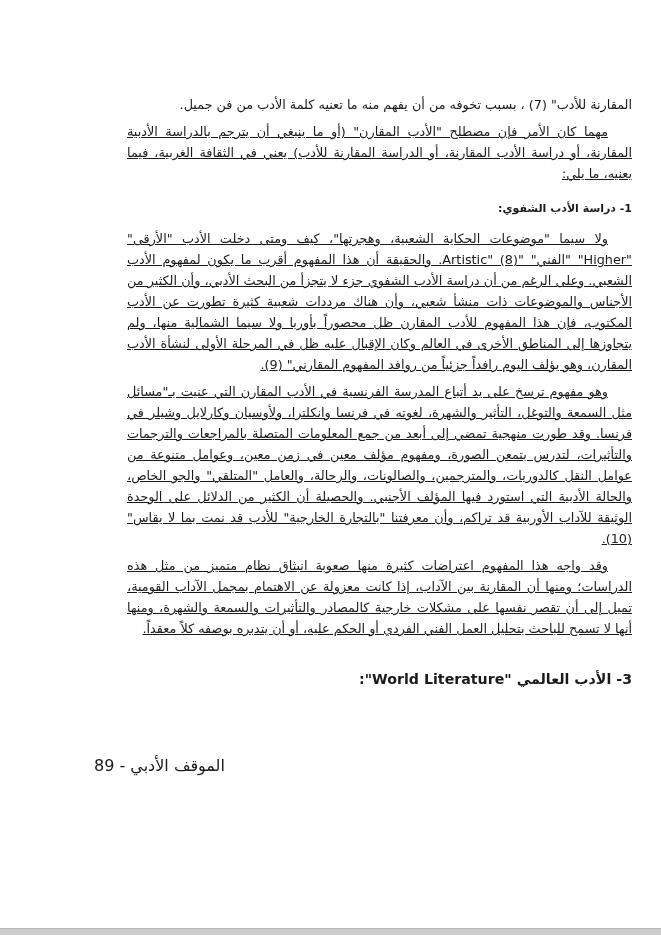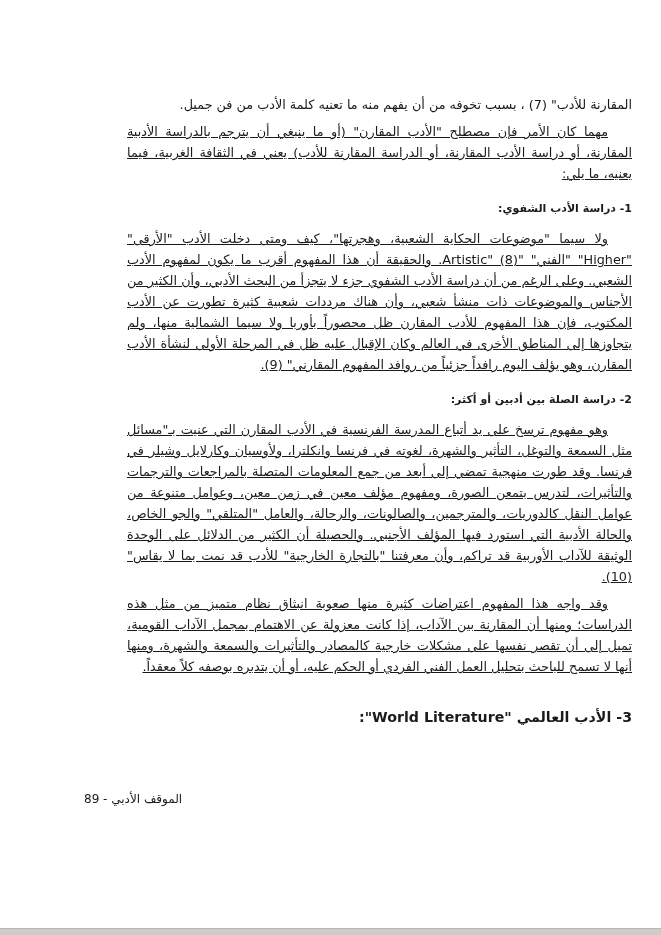--- a/index.html
+++ b/index.html
@@ -59,26 +59,25 @@
     line-height: 20px;
     color: #111111;
   }
   .note-marker {
     font-size: 9px;
     letter-spacing: 1px;
   }
   .footer {
     position: absolute;
     top: 756px;
-    left: 84px;
+    left: 94px;
     direction: rtl;
-    font-size: 12px;
+    font-size: 16px;
     color: #1a1a1a;
     white-space: nowrap;
-    margin-top: 36px;
   }
   .scan-edge {
     position: absolute;
     bottom: 0;
     left: 0;
     width: 100%;
     height: 6px;
     background: #cccccc;
     border-top: 1px solid #b5b5b5;
   }
@@ -90,21 +89,20 @@
 
   <div class="text-column">
     <p class="para">المقارنة للأدب" (7) ، بسبب تخوفه من أن يفهم منه ما تعنيه كلمة الأدب من فن جميل.</p>
 
     <p class="para indent">مهما كان الأمر فإن مصطلح "الأدب المقارن" (أو ما ينبغي أن يترجم بالدراسة الأدبية المقارنة، أو دراسة الأدب المقارنة، أو الدراسة المقارنة للأدب) يعني في الثقافة الغربية، فيما يعنيه، ما يلي:</p>
 
     <h3 class="heading">1- دراسة الأدب الشفوي:</h3>
 
     <p class="para indent">ولا سيما "موضوعات الحكاية الشعبية، وهجرتها"، كيف ومتى دخلت الأدب "الأرقى" "Higher" "الفني" "Artistic" (8). والحقيقة أن هذا المفهوم أقرب ما يكون لمفهوم الأدب الشعبي. وعلى الرغم من أن دراسة الأدب الشفوي جزء لا يتجزأ من البحث الأدبي، وأن الكثير من الأجناس والموضوعات ذات منشأ شعبي، وأن هناك مرددات شعبية كثيرة تطورت عن الأدب المكتوب، فإن هذا المفهوم للأدب المقارن ظل محصوراً بأوربا ولا سيما الشمالية منها، ولم يتجاوزها إلى المناطق الأخرى في العالم وكان الإقبال عليه ظل في المرحلة الأولى لنشأة الأدب المقارن، وهو يؤلف اليوم رافداً جزئياً من روافد المفهوم المقارني" (9).</p>
 
-    <h3 class="heading">2- دراسة الصلة بين أدبين أو أكثر:</h3>
 
     <p class="para indent">وهو مفهوم ترسخ على يد أتباع المدرسة الفرنسية في الأدب المقارن التي عنيت بـ"مسائل مثل السمعة والتوغل، التأثير والشهرة، لغوته في فرنسا وانكلترا، ولأوسيان وكارلايل وشيلر في فرنسا. وقد طورت منهجية تمضي إلى أبعد من جمع المعلومات المتصلة بالمراجعات والترجمات والتأثيرات، لتدرس بتمعن الصورة، ومفهوم مؤلف معين في زمن معين، وعوامل متنوعة من عوامل النقل كالدوريات، والمترجمين، والصالونات، والرحالة، والعامل "المتلقي" والجو الخاص، والحالة الأدبية التي استورد فيها المؤلف الأجنبي. والحصيلة أن الكثير من الدلائل على الوحدة الوثيقة للآداب الأوربية قد تراكم، وأن معرفتنا "بالتجارة الخارجية" للأدب قد نمت بما لا يقاس" (10).</p>
 
     <p class="para indent">وقد واجه هذا المفهوم اعتراضات كثيرة منها صعوبة انبثاق نظام متميز من مثل هذه الدراسات؛ ومنها أن المقارنة بين الآداب، إذا كانت معزولة عن الاهتمام بمجمل الآداب القومية، تميل إلى أن تقصر نفسها على مشكلات خارجية كالمصادر والتأثيرات والسمعة والشهرة، ومنها أنها لا تسمح للباحث بتحليل العمل الفني الفردي أو الحكم عليه، أو أن يتدبره بوصفه كلاً معقداً.</p>
 
     <h3 class="heading heading-lg">3- الأدب العالمي "World Literature":</h3>
 
   </div>
 
 

